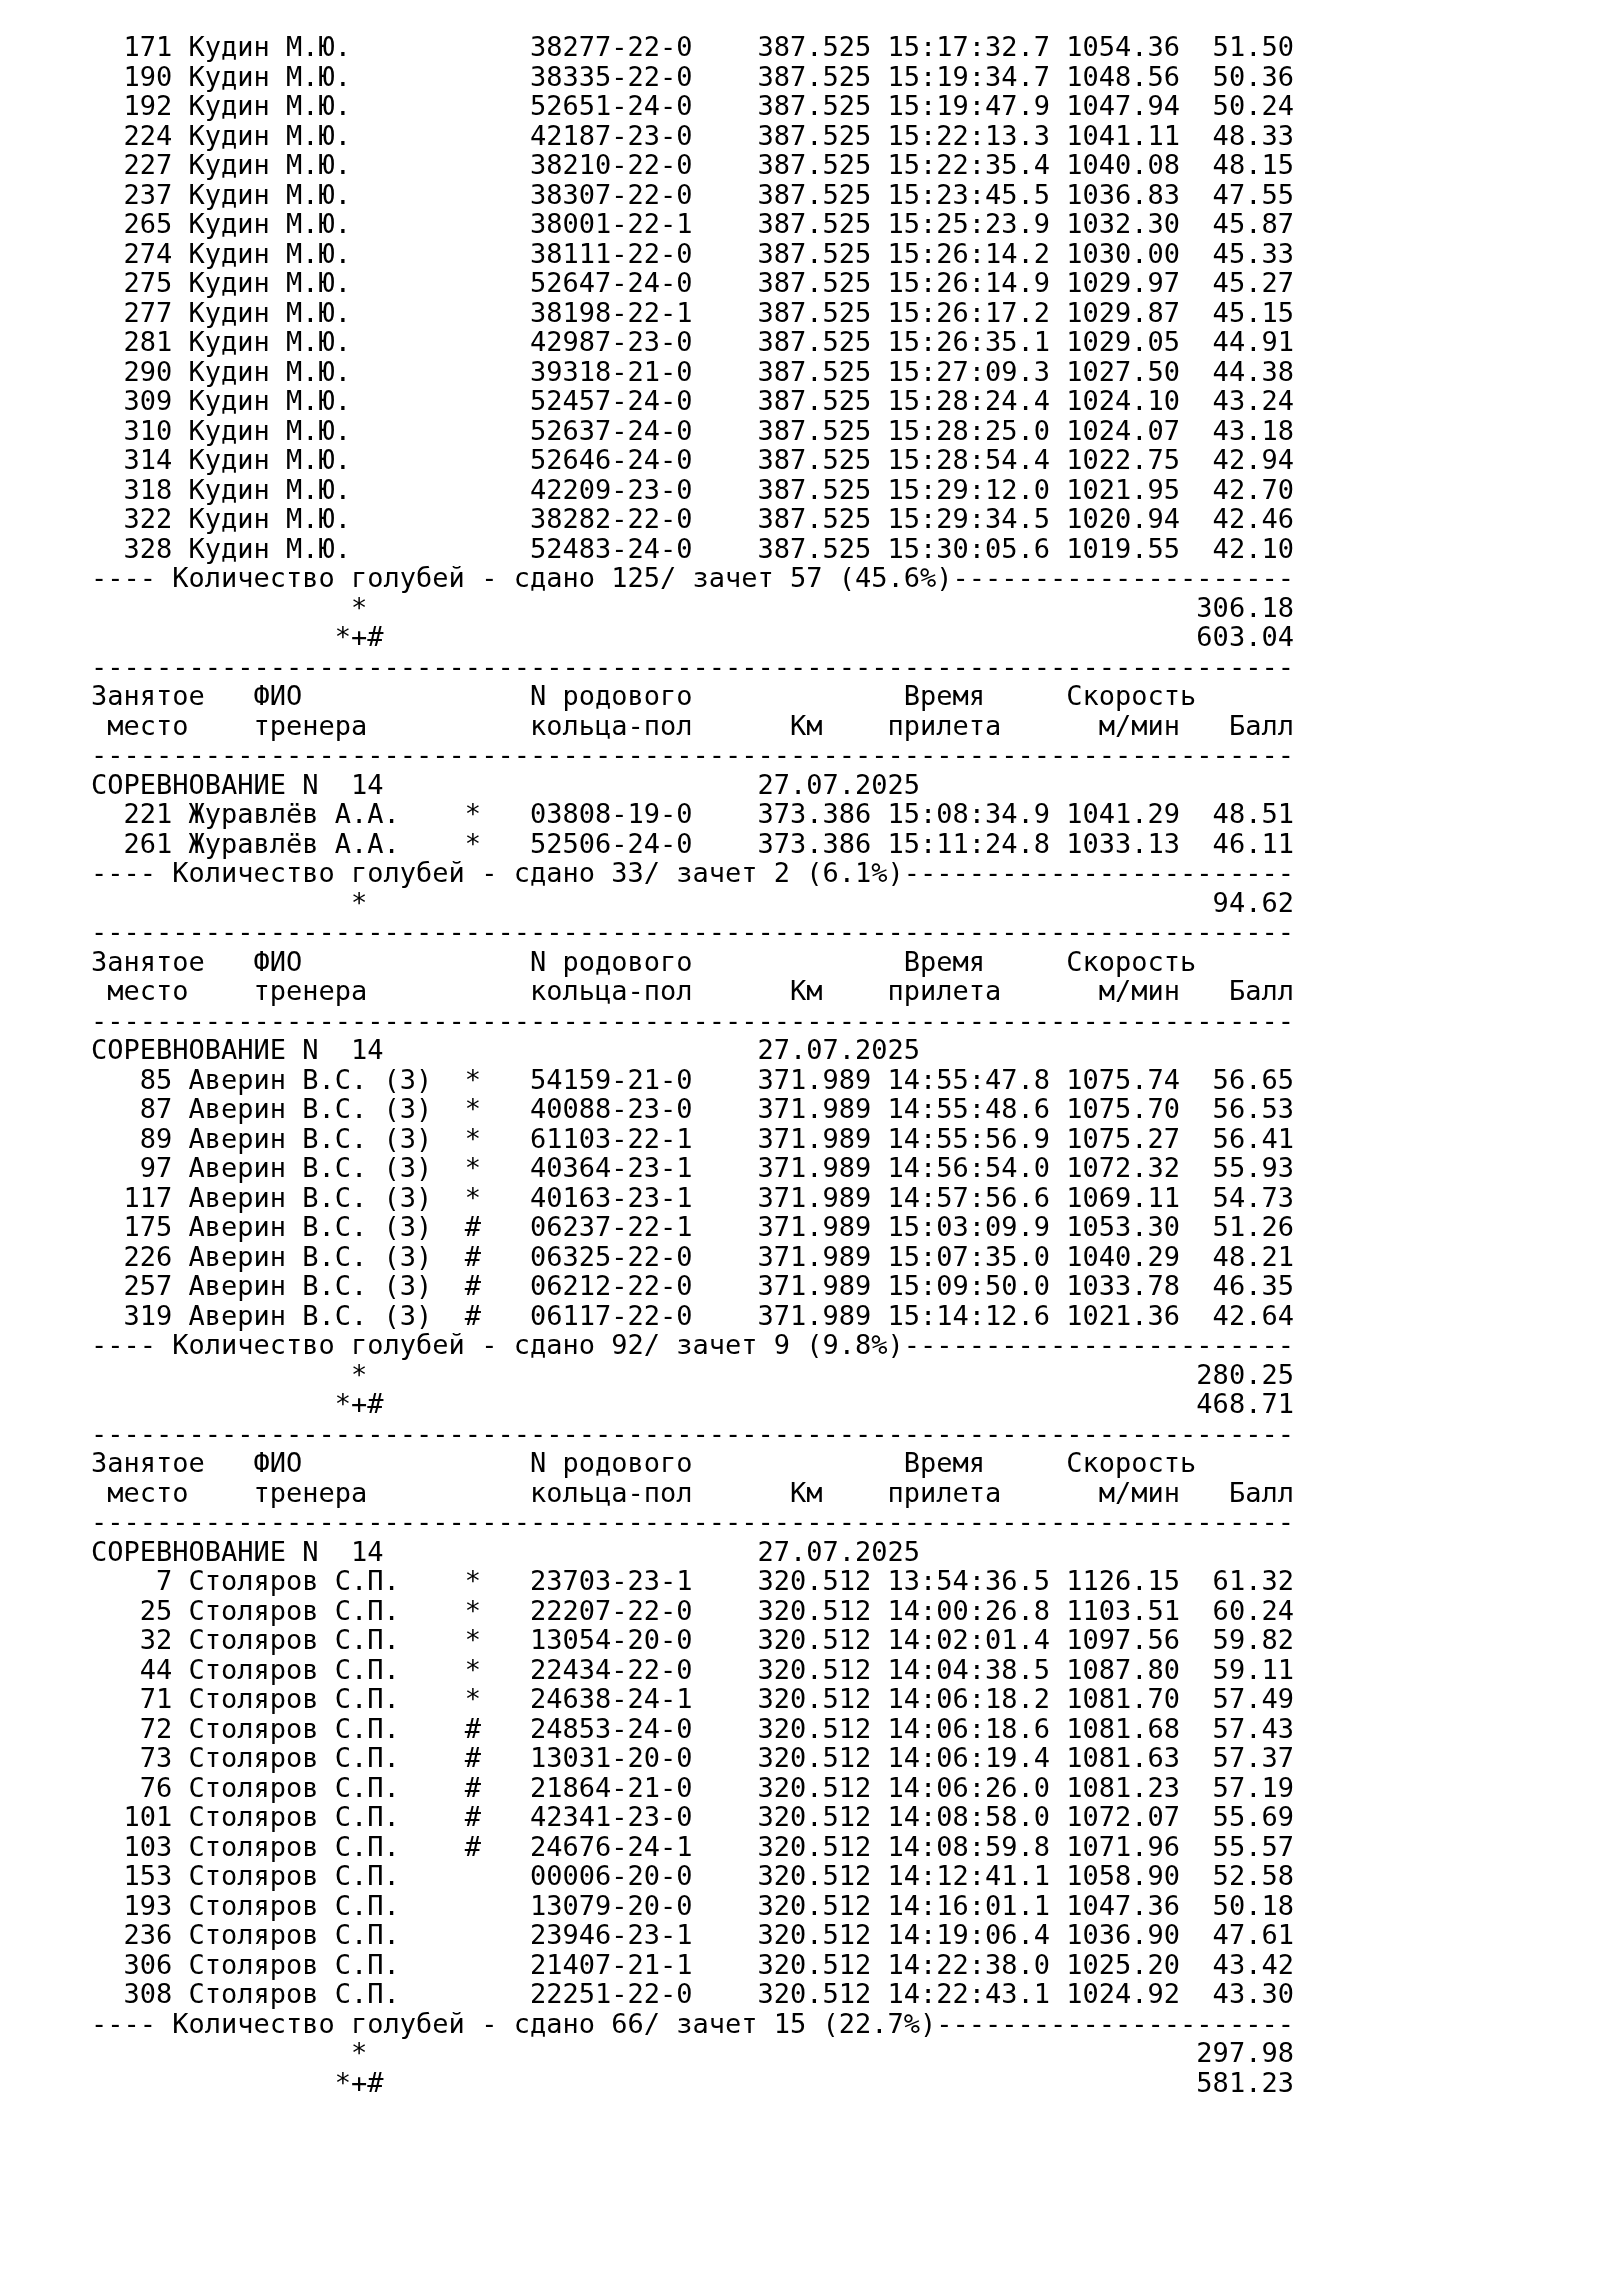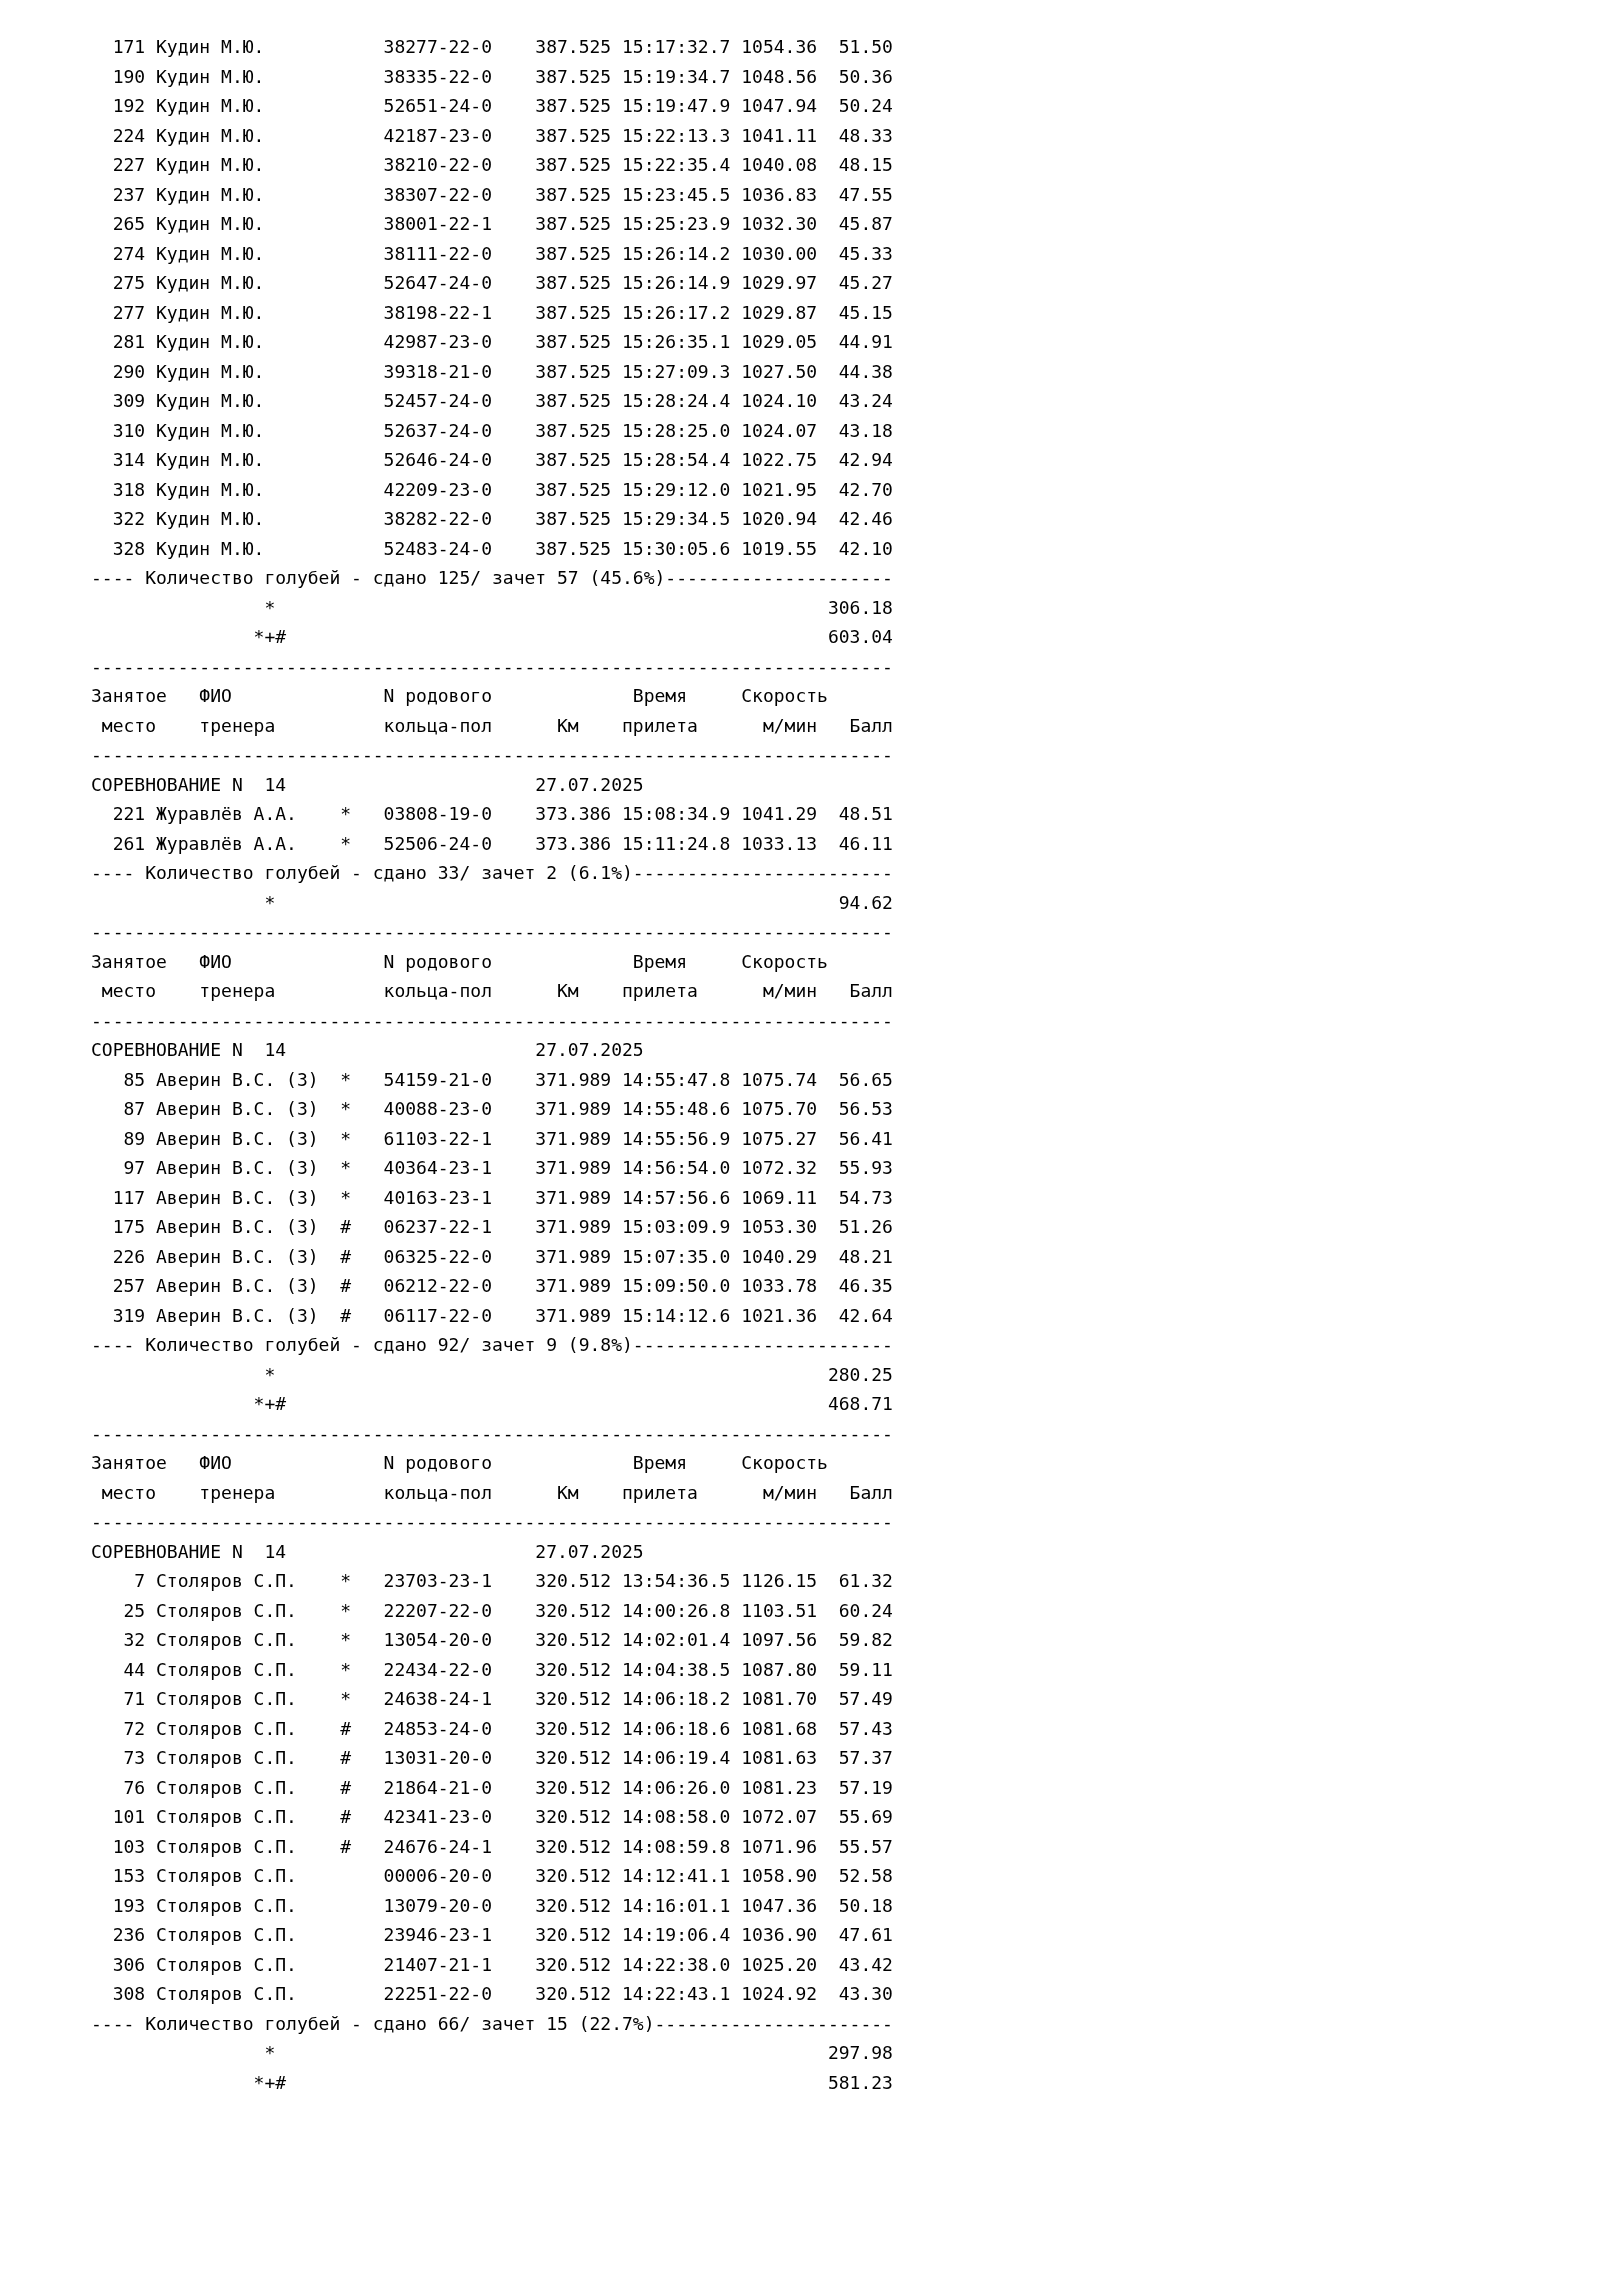--- a/index.html
+++ b/index.html
@@ -8,21 +8,21 @@
     width: 1621px;
     height: 2293px;
     background: #ffffff;
     overflow: hidden;
   }
   .doc {
     position: absolute;
     left: 91px;
     top: 32px;
     font-family: "DejaVu Sans Mono", "Liberation Mono", monospace;
-    font-size: 18px;
+    font-size: 27px;
     line-height: 29.5px;
     color: #000000;
     white-space: pre;
   }
   .doc-line { white-space: pre; height: 29.5px; }
 </style>
 </head>
 <body>
 
 <div class="page">

